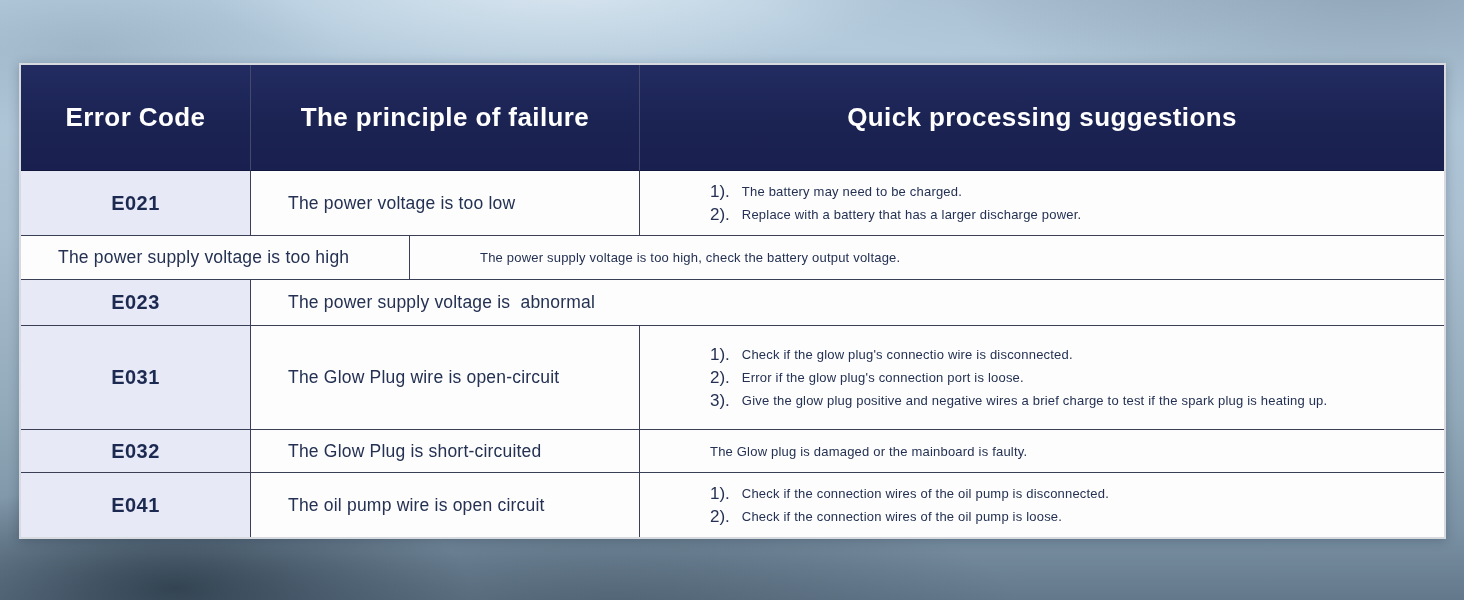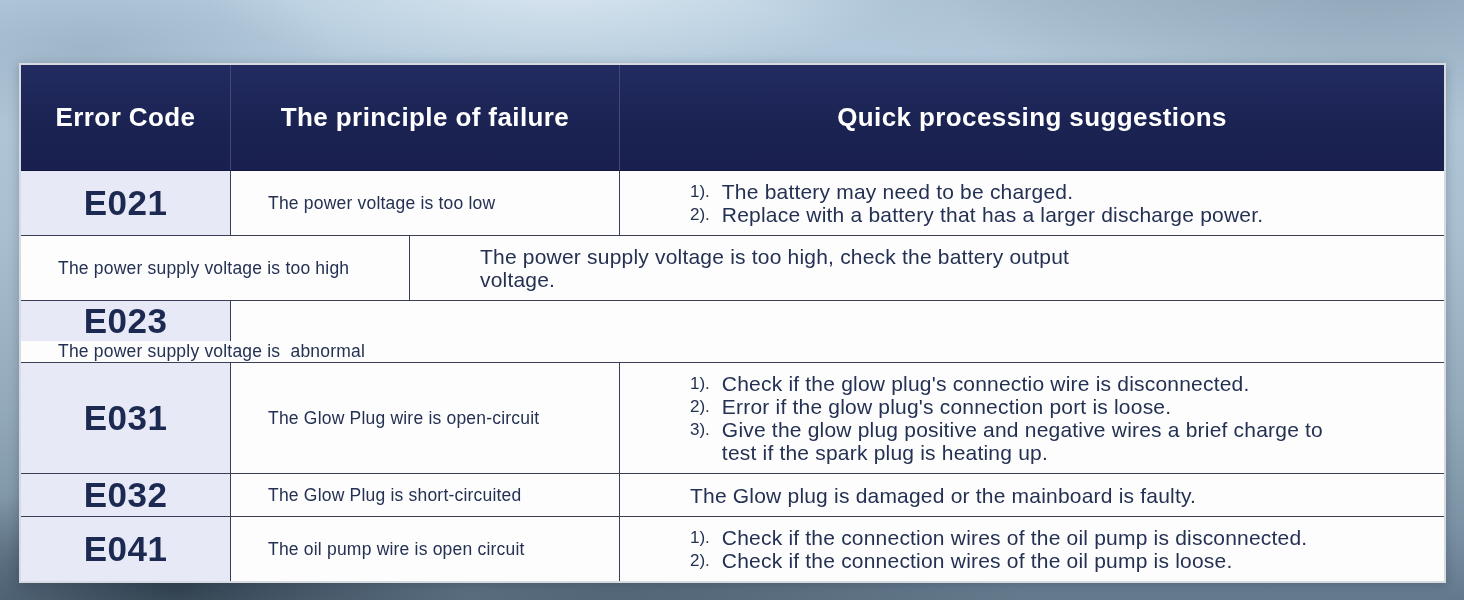--- a/index.html
+++ b/index.html
@@ -22,46 +22,46 @@
     box-shadow:0 2px 10px rgba(20,30,50,.25);
     background:#fdfdfe;
   }
 
   .t-row { display:flex; width:100%; }
   .cell {
     display:flex; align-items:center;
     border-right:1px solid #3a3f55;
   }
   .cell:last-child { border-right:none; }
-  .col-code  { width:210px; justify-content:center; background:#e7e9f7; }
+  .col-code  { width:230px; justify-content:center; background:#e7e9f7; }
   .col-prin  { width:389px; padding-left:37px; background:#fdfdfe; }
   .col-sugg  { flex:1; padding:9px 20px 9px 70px; background:#fdfdfe;
                flex-direction:column; align-items:flex-start; justify-content:center; }
 
   .t-header { background:linear-gradient(180deg,#232c61 0%, #1b2353 55%, #192050 100%); }
   .t-header .cell { background:transparent; border-right:1px solid #434a6e; border-bottom:1px solid #12183d; min-height:106px; justify-content:center; padding:0; }
   .t-header .cell:last-child { border-right:none; }
   .hdr-label { color:#ffffff; font-size:26px; font-weight:700; letter-spacing:.4px; }
 
   .t-body .t-row { border-bottom:1px solid #3a3f55; }
   .t-body .t-row:last-child { border-bottom:none; }
   .t-body .t-row:nth-child(1){ min-height:64px; }
   .t-body .t-row:nth-child(2){ min-height:44px; }
-  .t-body .t-row:nth-child(3){ min-height:46px;flex-direction:column; }
+  .t-body .t-row:nth-child(3){ min-height:46px; }
   .t-body .t-row:nth-child(4){ min-height:104px; }
   .t-body .t-row:nth-child(5){ min-height:43px; }
   .t-body .t-row:nth-child(6){ min-height:60px; }
   .t-body .t-row:nth-child(7){ min-height:47px; }
 
-  .code-label { color:#1c2950; font-size:35px; font-weight:700; letter-spacing:.5px; }
+  .code-label { color:#1c2950; font-size:20px; font-weight:700; letter-spacing:.5px; }
   .prin-text  { color:#243152; font-size:17.5px; letter-spacing:.2px; white-space:pre-wrap; }
 
   .sugg-item { display:flex; align-items:flex-start; line-height:23px; }
   .sugg-num  { color:#243152; font-size:17px; margin-right:12px; flex:0 0 auto; }
-  .sugg-text { color:#243152; font-size:21px; letter-spacing:.2px; white-space:pre-wrap; max-width:640px; }
+  .sugg-text { color:#243152; font-size:13px; letter-spacing:.2px; white-space:pre-wrap; max-width:640px; }
 </style>
 </head>
 <body>
 
 <div class="table-wrap">
   <div class="t-row t-header">
     <div class="cell col-code">
       <span class="hdr-label">Error Code</span>
     </div>
     <div class="cell col-prin">

